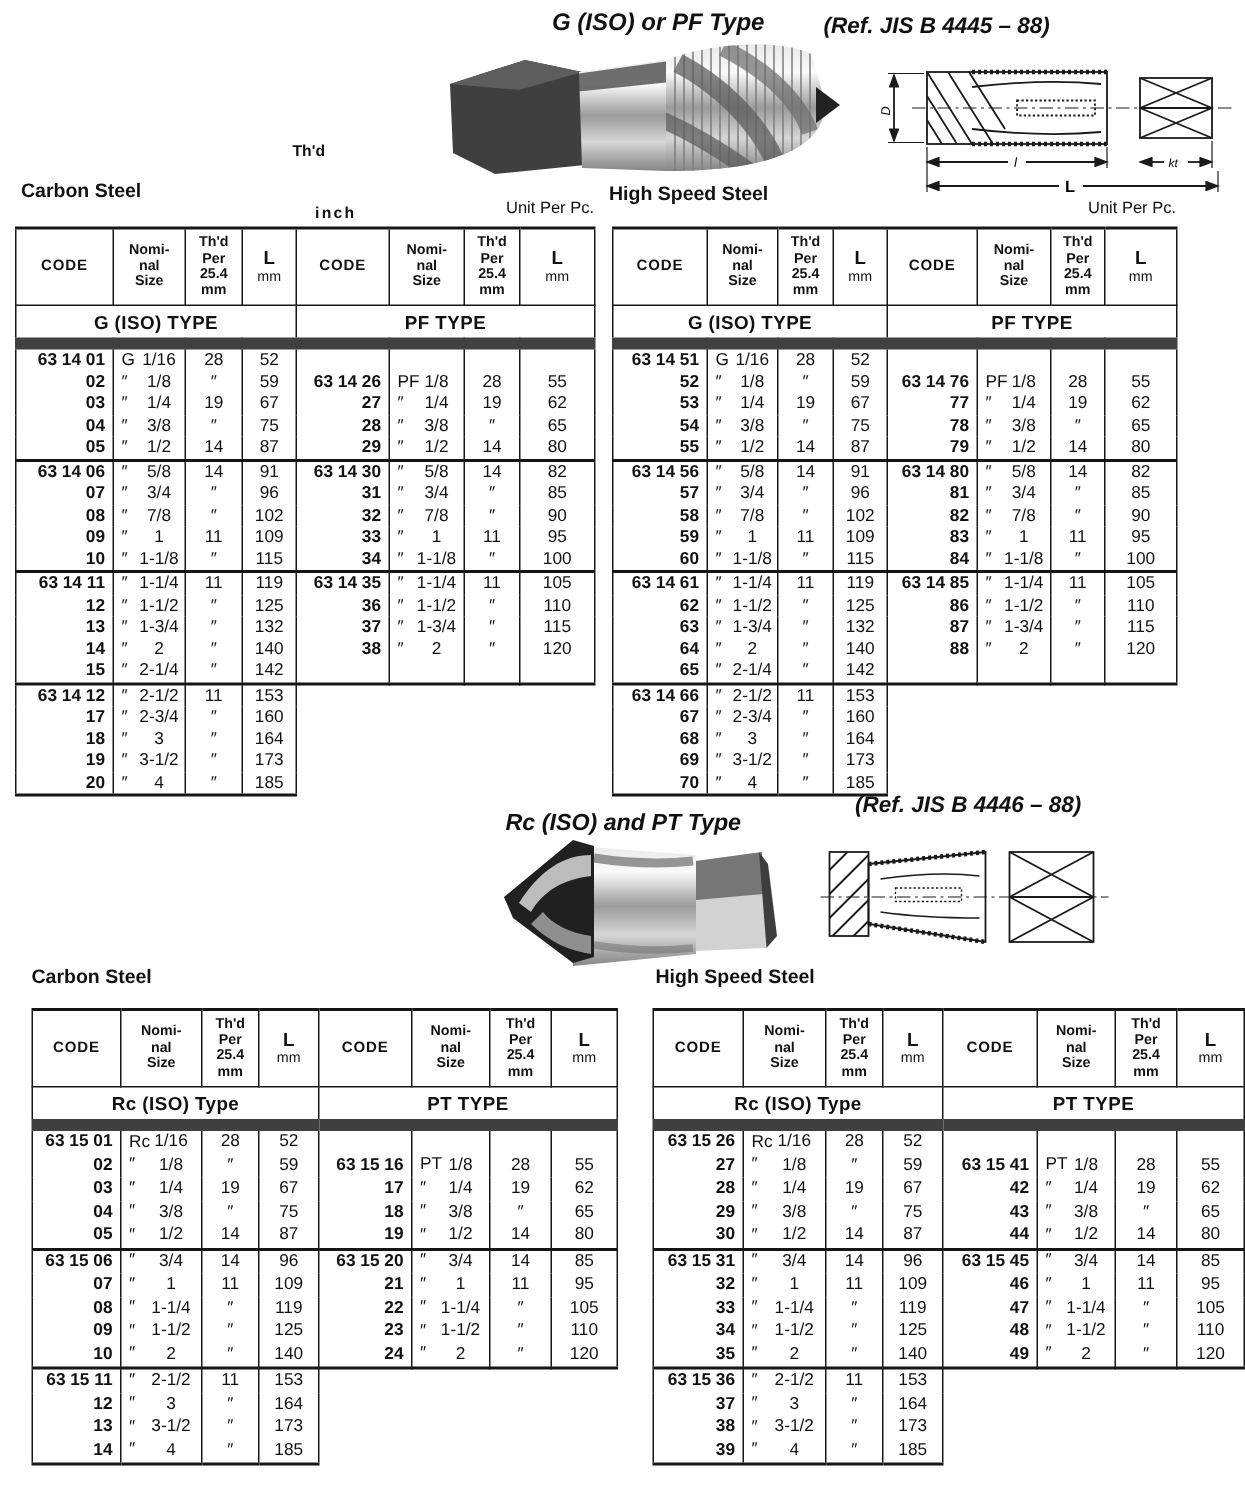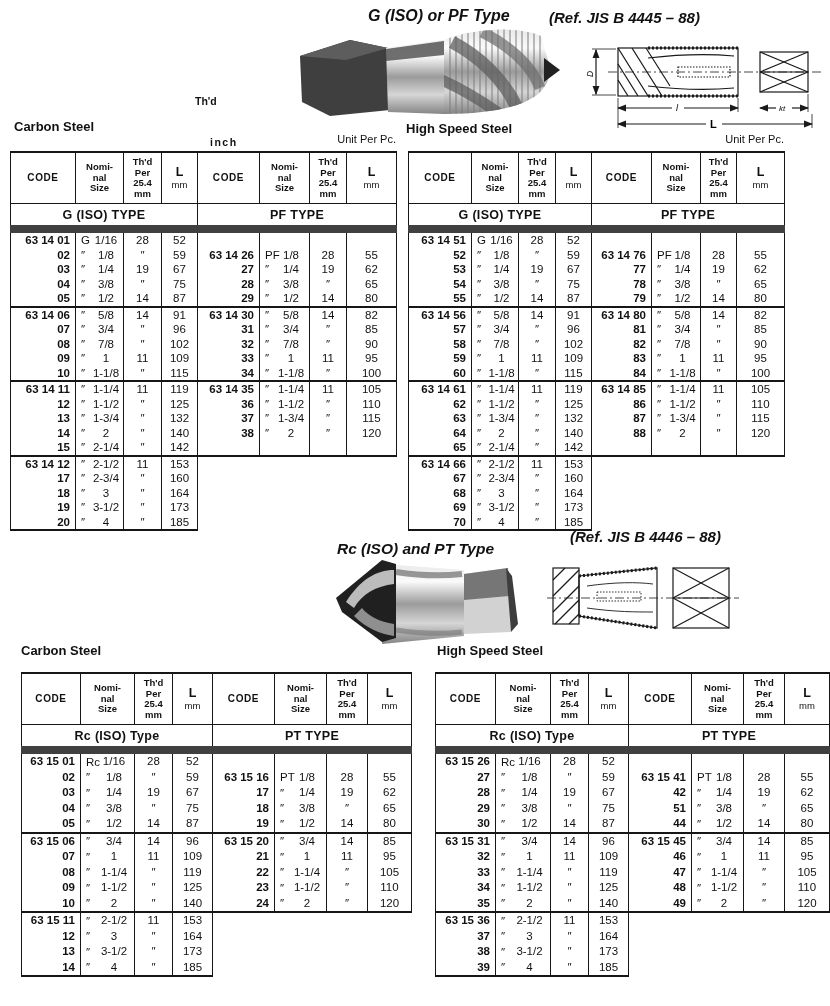--- a/index.html
+++ b/index.html
@@ -888,21 +888,21 @@
             <td class="code">42</td>
             <td class="size"><span class="pre">″</span><span class="val">1/4</span></td>
             <td class="thd">19</td>
             <td class="l">62</td>
           </tr>
           <tr>
             <td class="code">29</td>
             <td class="size"><span class="pre">″</span><span class="val">3/8</span></td>
             <td class="thd">″</td>
             <td class="l">75</td>
-            <td class="code">51</td>
+            <td class="code">43</td>
             <td class="size"><span class="pre">″</span><span class="val">3/8</span></td>
             <td class="thd">″</td>
             <td class="l">65</td>
           </tr>
           <tr>
             <td class="code">30</td>
             <td class="size"><span class="pre">″</span><span class="val">1/2</span></td>
             <td class="thd">14</td>
             <td class="l">87</td>
             <td class="code">44</td>

